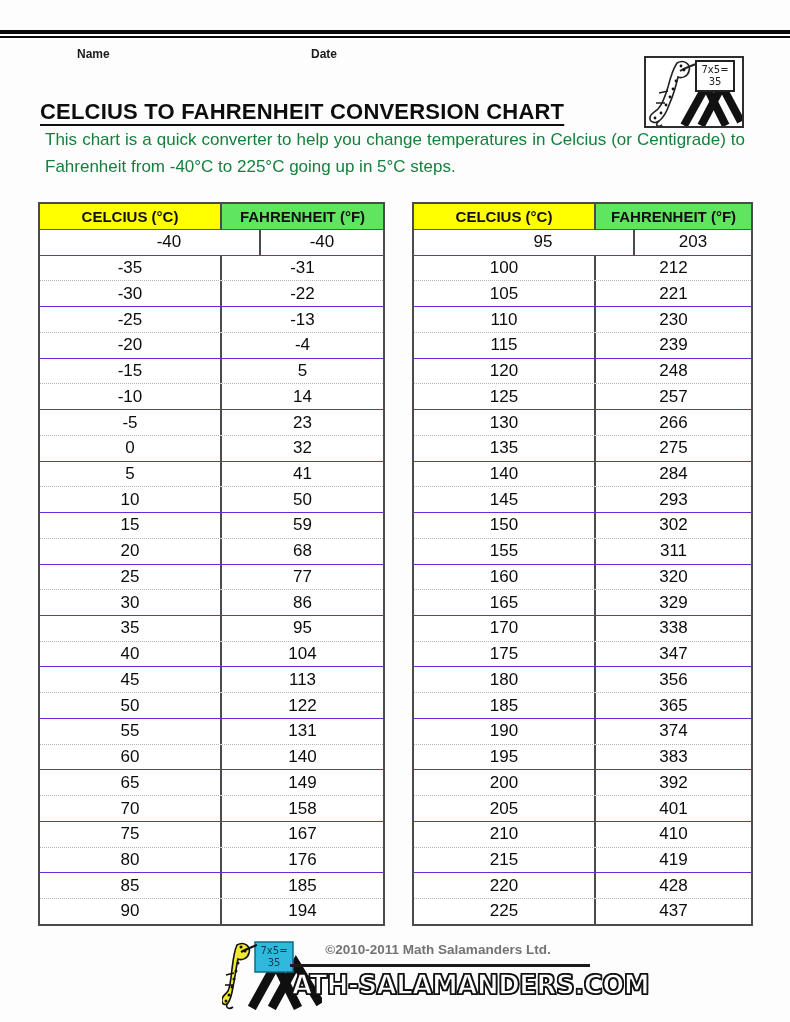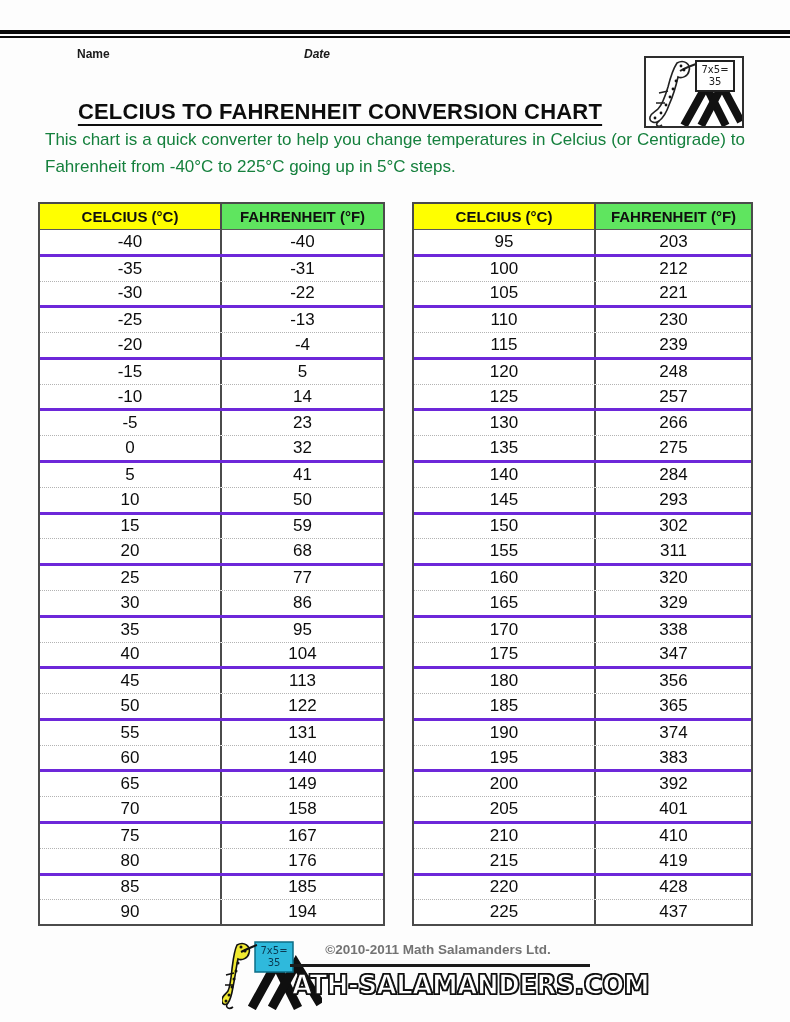--- a/index.html
+++ b/index.html
@@ -6,30 +6,30 @@
   .page{
     position:relative;width:790px;height:1022px;background:#fdfdfd;
     font-family:"Liberation Sans", sans-serif;color:#111;overflow:hidden;
   }
   .top-rule{
     position:absolute;top:30px;left:0;width:790px;height:8px;
     border-top:4px solid #0a0a0a;border-bottom:2px solid #0a0a0a;box-sizing:border-box;
   }
   .meta-label{position:absolute;top:47px;font-size:12px;font-weight:600;color:#1a1a1a;margin-left:32px;}
   .name-label{left:45px;}
-  .date-label{left:272px;font-style:italic;}
+  .date-label{left:279px;}
 
   .logo-box{
     position:absolute;left:644px;top:56px;width:100px;height:72px;
     border:2px solid #2e2e2e;background:#fff;box-sizing:border-box;
   }
   .logo-box svg{display:block;width:96px;height:68px;}
 
   .page-title{
-    position:absolute;left:40px;top:84px;width:600px;text-align:center;
+    position:absolute;left:40px;top:84px;width:600px;text-align:left;
     font-size:22px;letter-spacing:0.2px;color:#0d0d0d;white-space:nowrap;
   }
   .page-title .title-text{
     text-decoration:underline;text-decoration-thickness:2px;text-underline-offset:5px;
   }
 
   .intro-text{
     position:absolute;left:45px;top:126px;width:700px;margin:0;
     font-size:17px;line-height:27px;text-align:justify;color:#15803d;
   }
@@ -41,23 +41,23 @@
   .conv-table.left{left:38px;width:347px;}
   .conv-table.right{left:412px;width:341px;}
   .t-header{display:flex;flex:0 0 26px;border-radius:13px;}
   .hcell{
     display:flex;align-items:center;justify-content:center;font-size:15px;font-weight:700;
     box-sizing:border-box;border-bottom:1px solid #5a5a5a;color:#101010;
   }
   .hcell.ch{width:182px;border-right:2px solid #4b4b4b;}
   .hcell.fh{flex:1;}
   .t-body{display:flex;flex-direction:column;flex:1;}
-  .t-row{display:flex;flex:1;border-top:3px solid #6d28d9;}
+  .t-row{display:flex;flex:1;border-top:1px solid #6d28d9;}
   .t-row:nth-child(odd){border-top:1px dotted #b3b3b3;}
-  .t-row:first-child{border-top:none;}
+  .t-row:first-child{border-top:none;padding-left:39px;}
   .t-row .cell{
     display:flex;align-items:center;justify-content:center;
     font-size:17px;box-sizing:border-box;color:#0c0c0c;
   }
   .cell.c{width:182px;border-right:2px solid #4b4b4b;}
   .cell.f{flex:1;}
 
   .footer-logo{position:absolute;left:222px;top:938px;width:100px;height:72px;}
   .footer-logo svg{display:block;width:100px;height:72px;}
   .copyright-text{

